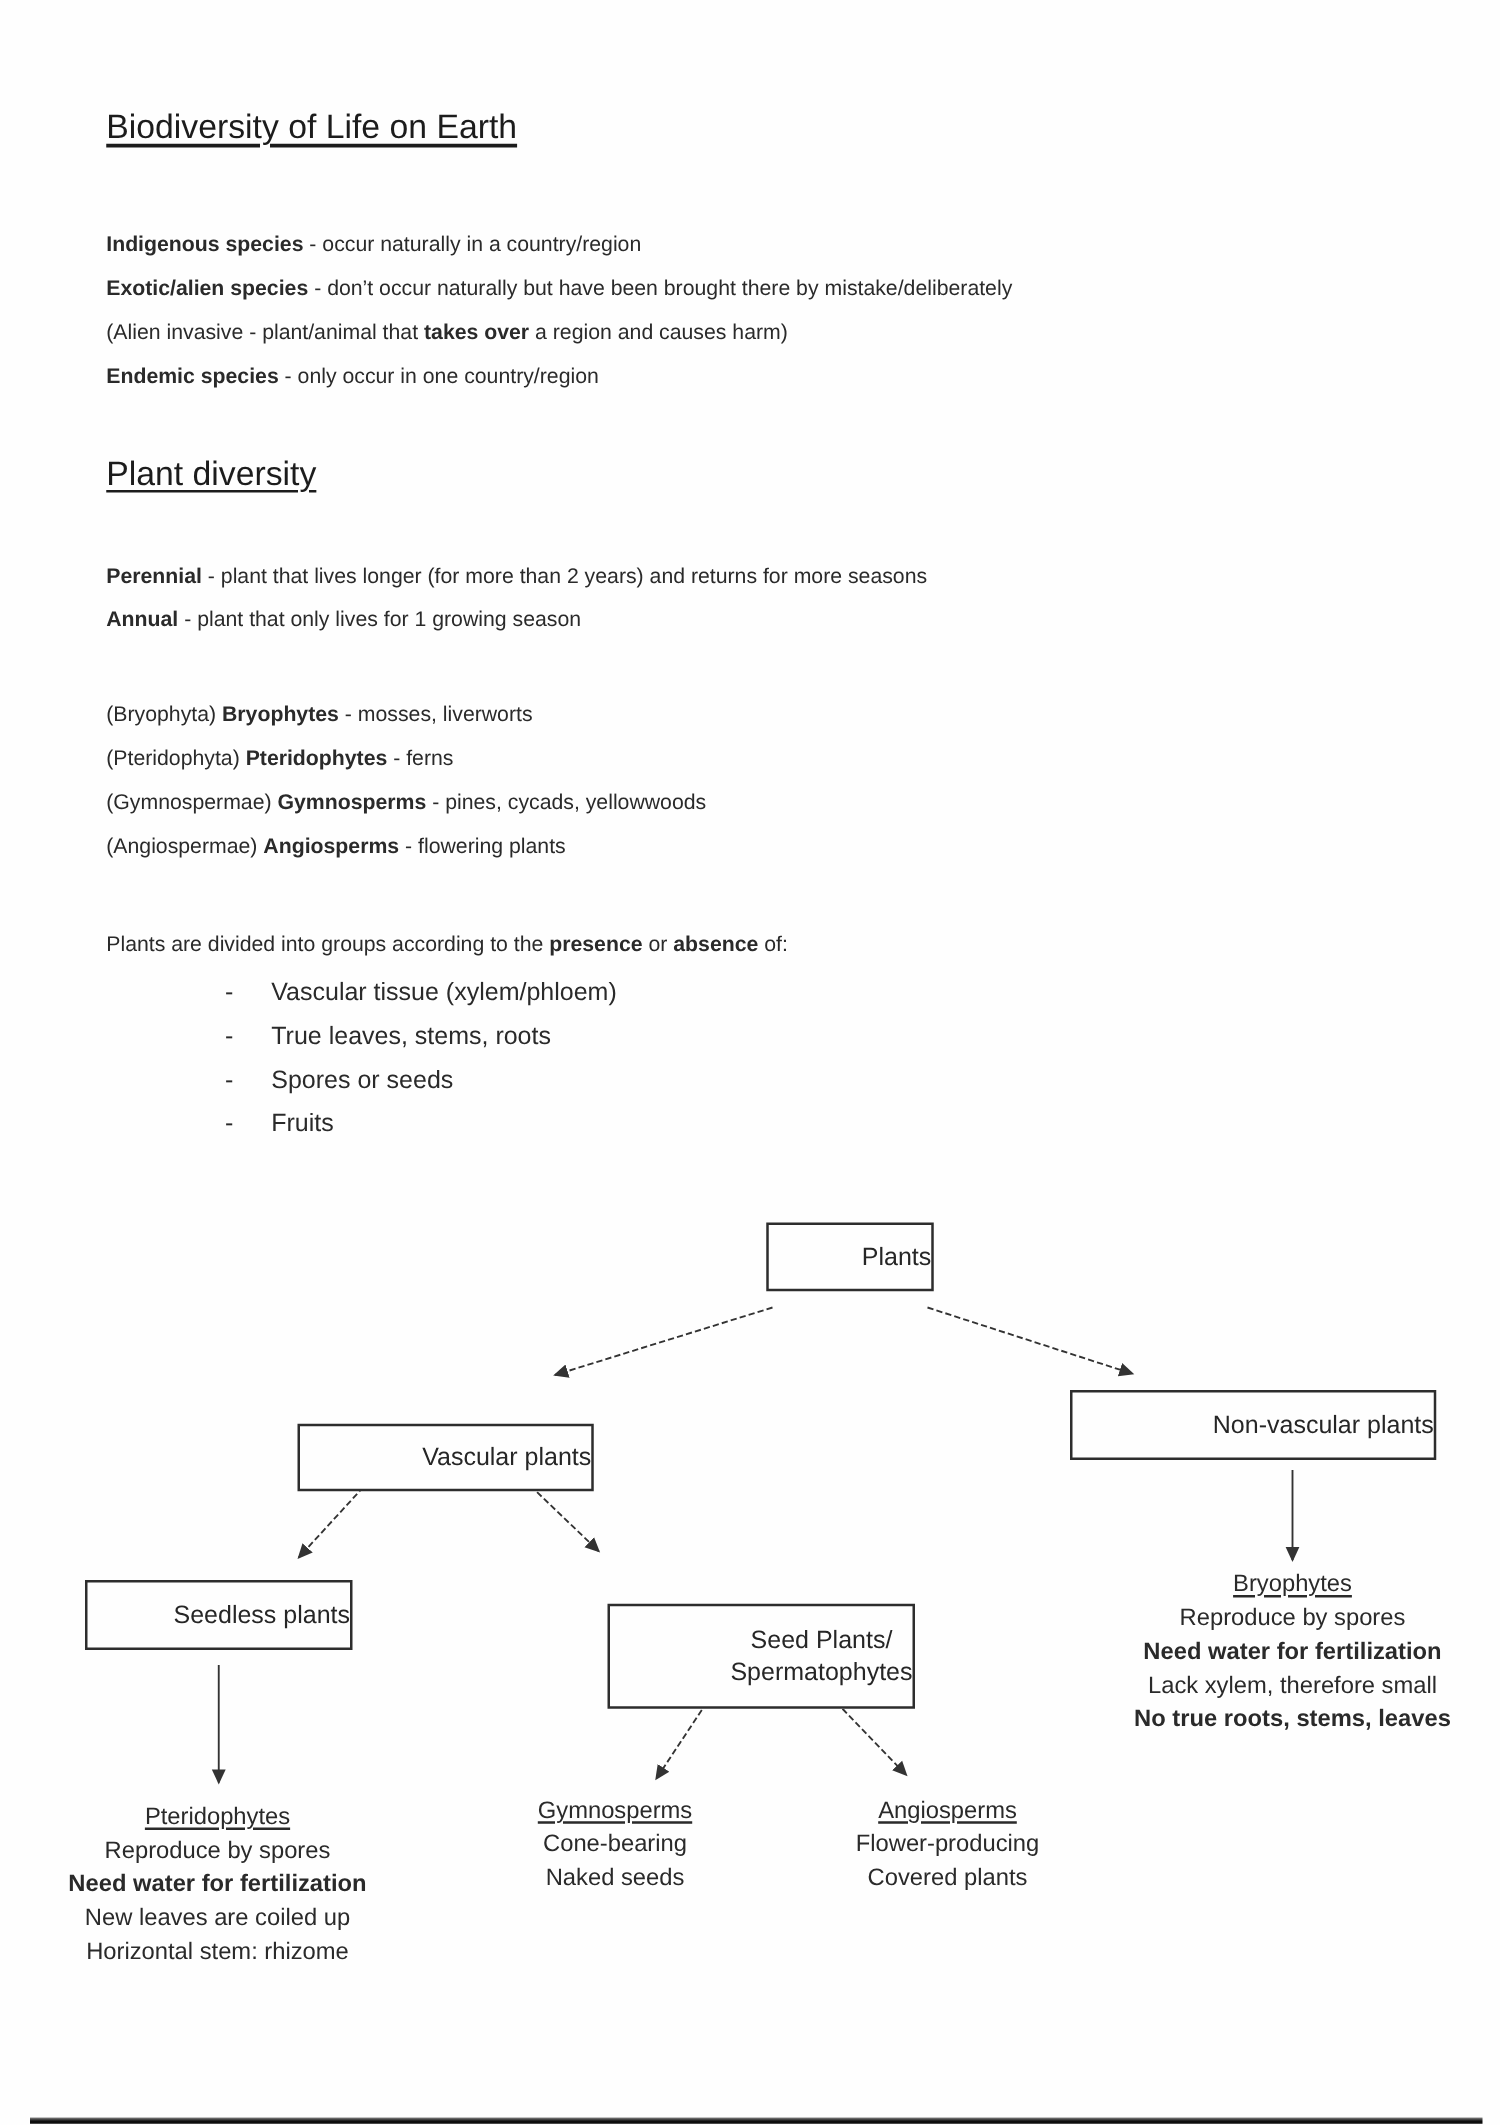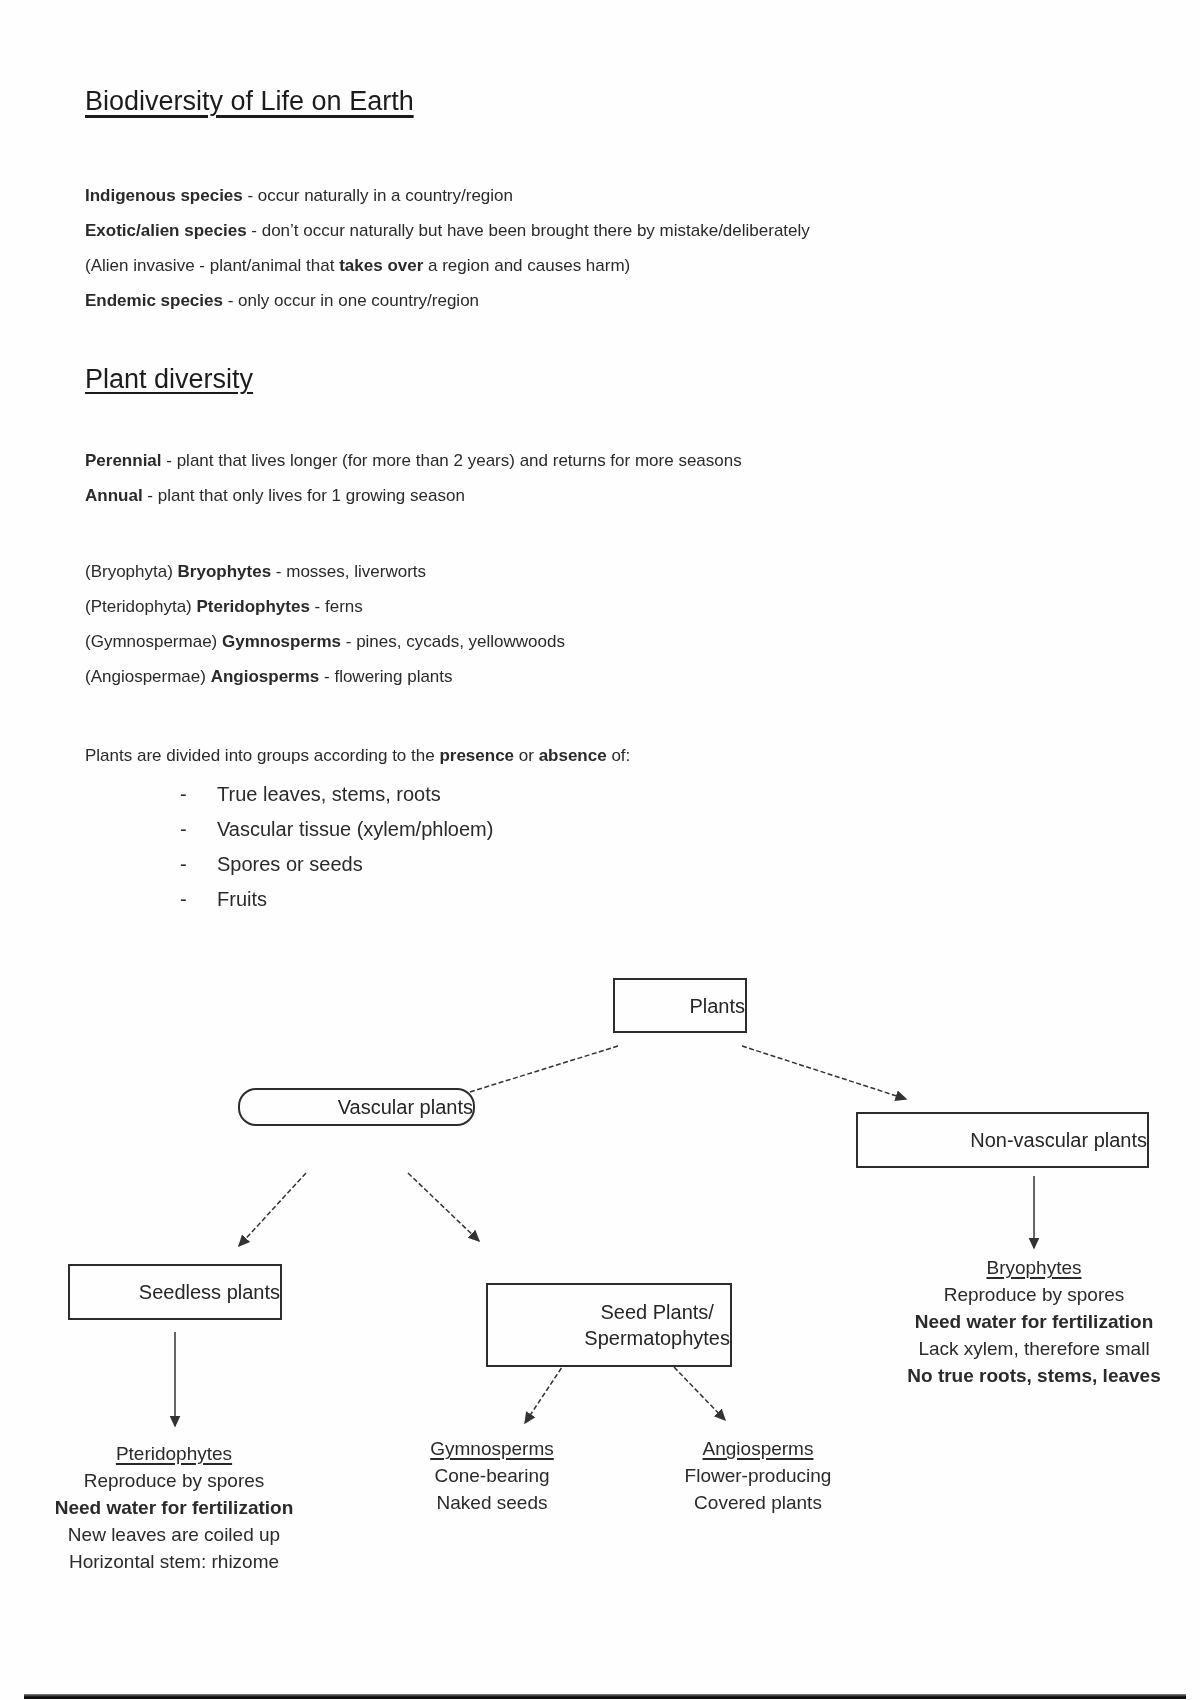--- a/index.html
+++ b/index.html
@@ -38,21 +38,21 @@
 
   
   .fbox {
     position: absolute;
     border: 2px solid #2d2d2d; background: #fefefe;
     display: flex; align-items: center; justify-content: flex-end;
     font-size: 20px; color: #262626; text-align: center; line-height: 26px;
     box-sizing: border-box;
   }
   #box-plants      { left: 613px; top: 978px;  width: 134px; height: 55px; }
-  #box-vascular    { left: 238px; top: 1088px; width: 237px; height: 38px; border-radius: 18px; }
+  #box-vascular    { left: 238px; top: 1139px; width: 237px; height: 54px; }
   #box-nonvascular { left: 856px; top: 1112px; width: 293px; height: 56px; }
   #box-seedless    { left: 68px;  top: 1264px; width: 214px; height: 56px; }
   #box-seedplants  { left: 486px; top: 1283px; width: 246px; height: 84px; }
 
   
   .leaf {
     position: absolute; text-align: center; font-size: 19px; color: #2a2a2a; width: 300px;
   }
   .leaf .leaf-title {
     text-decoration: underline; text-decoration-thickness: 1.5px; text-underline-offset: 3px;
@@ -99,22 +99,22 @@
       <div class="tline"><span>(Pteridophyta) </span><span class="b">Pteridophytes</span><span> - ferns</span></div>
       <div class="tline"><span>(Gymnospermae) </span><span class="b">Gymnosperms</span><span> - pines, cycads, yellowwoods</span></div>
       <div class="tline"><span>(Angiospermae) </span><span class="b">Angiosperms</span><span> - flowering plants</span></div>
     </div>
 
   <div class="tblock" id="division-block">
       <div class="tline"><span>Plants are divided into groups according to the </span><span class="b">presence</span><span> or </span><span class="b">absence</span><span> of:</span></div>
     </div>
 
   <div id="bullet-list">
+      <div class="bullet-row"><span class="dash">-</span><span>Vascular tissue (xylem/phloem)</span></div>
       <div class="bullet-row"><span class="dash">-</span><span>True leaves, stems, roots</span></div>
-      <div class="bullet-row"><span class="dash">-</span><span>Vascular tissue (xylem/phloem)</span></div>
       <div class="bullet-row"><span class="dash">-</span><span>Spores or seeds</span></div>
       <div class="bullet-row"><span class="dash">-</span><span>Fruits</span></div>
     </div>
 
   <svg class="arrows-overlay" viewBox="0 0 1200 1700" xmlns="http://www.w3.org/2000/svg">
     <defs>
       <marker id="ah" markerWidth="9" markerHeight="9" refX="7" refY="4.5" orient="auto">
         <path d="M0,0.8 L8,4.5 L0,8.2 z" fill="#333"></path>
       </marker>
     </defs>

